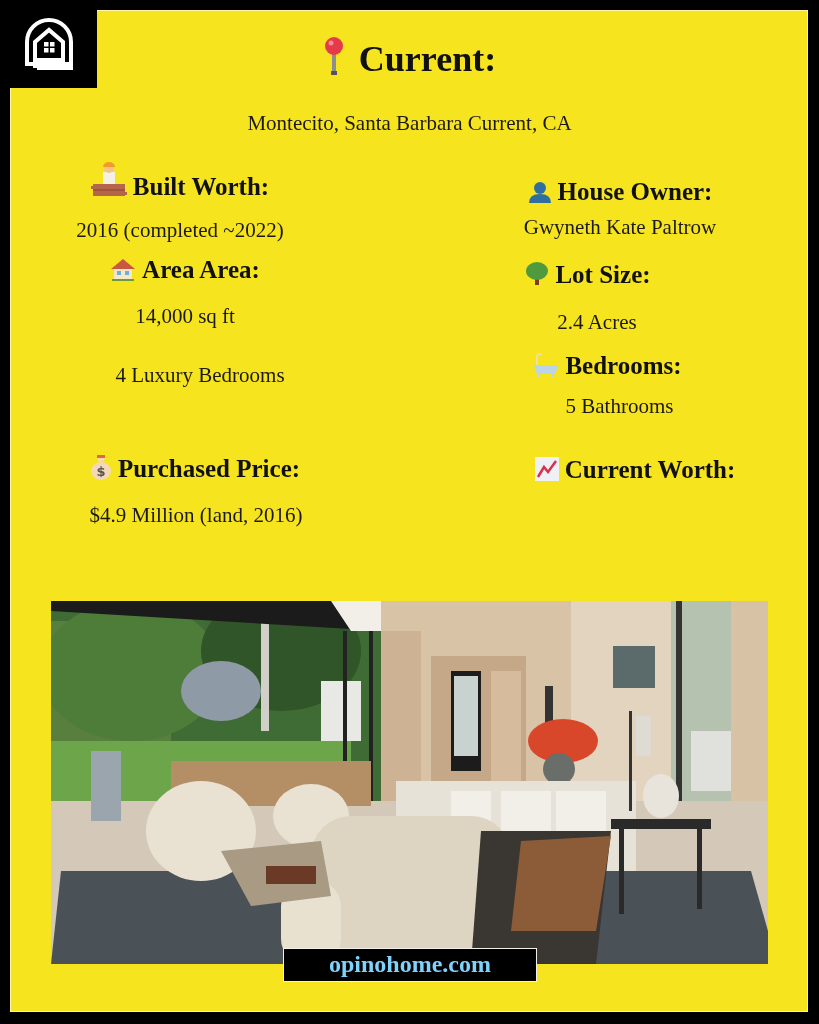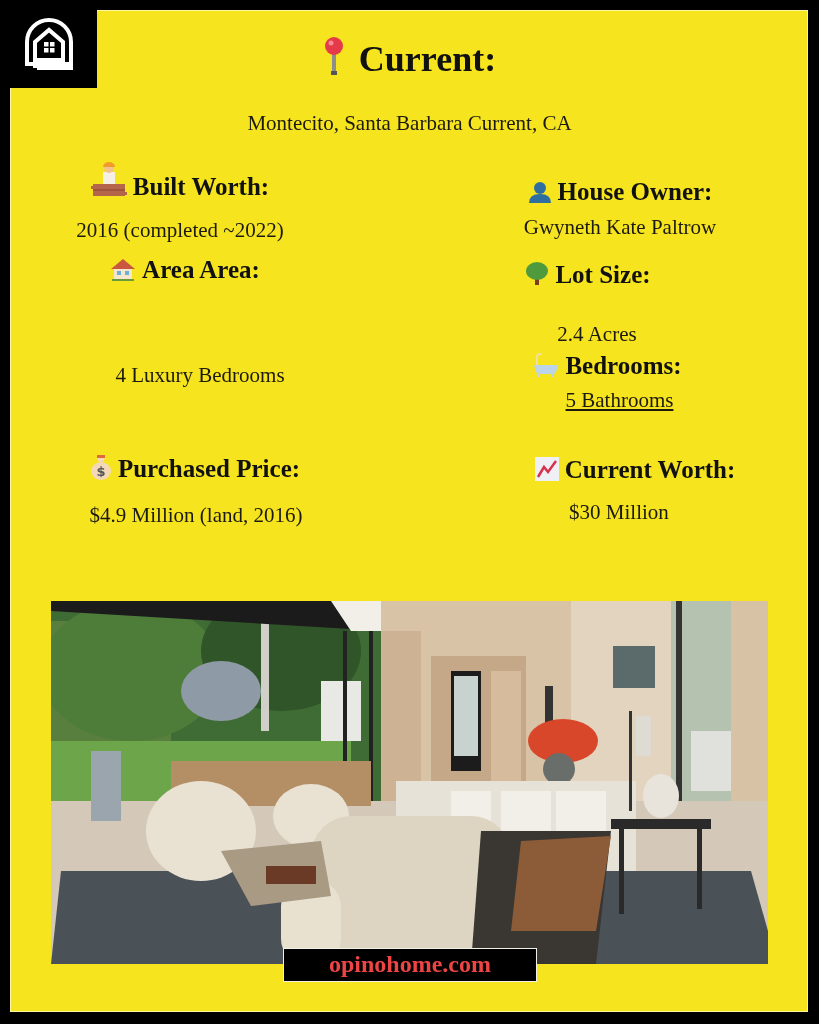--- a/index.html
+++ b/index.html
@@ -44,21 +44,21 @@
   .photo {
     position: absolute; left: 51px; top: 601px;
     width: 717px; height: 363px; overflow: hidden;
     background: #c9b9a5;
   }
   .watermark {
     position: absolute; left: 283px; top: 948px;
     width: 252px; height: 32px;
     background: #000;
     border: 1px solid #f0f0e8;
-    color: #ef4444; font-weight: bold; font-size: 24px;
+    color: #7dd3fc; font-weight: bold; font-size: 24px;
     text-align: center; line-height: 31px;
     z-index: 4;
   }
 </style>
 </head>
 <body>
 
 <div class="panel"></div>
 
 <div class="logo-box">
@@ -106,20 +106,21 @@
     <span class="ico">
       <svg width="26" height="24" viewBox="0 0 26 24">
         <rect x="4" y="11" width="18" height="11" fill="#f5e6cc"></rect>
         <path d="M1 12 L13 2 L25 12 Z" fill="#c9583e"></path>
         <rect x="7" y="14" width="4" height="4" fill="#6ab0d8"></rect>
         <rect x="15" y="14" width="4" height="4" fill="#6ab0d8"></rect>
         <rect x="2" y="22" width="22" height="2" fill="#6a9b3a"></rect>
       </svg>
     </span><span>Area Area:</span>
   </div>
+  <div class="value" style="margin-top:15px;">14,000 sq ft</div>
 </div>
 
 <div class="item" style="left:60px; top:348px; width:260px;">
   <div class="value" style="margin-top:15px; padding-left:20px;">4 Luxury Bedrooms</div>
 </div>
 
 <div class="item" style="left:60px; top:453px; width:270px;">
   <div class="label" style="line-height:32px;">
     <span class="ico">
       <svg width="22" height="26" viewBox="0 0 22 26">
@@ -147,47 +148,46 @@
 
 <div class="item" style="left:488px; top:259px; width:200px;">
   <div class="label" style="line-height:32px;">
     <span class="ico">
       <svg width="24" height="26" viewBox="0 0 24 26">
         <rect x="10" y="17" width="4" height="8" fill="#7a3e1e"></rect>
         <ellipse cx="12" cy="11" rx="11" ry="9" fill="#4f9a3c"></ellipse>
       </svg>
     </span><span>Lot Size:</span>
   </div>
-  <div class="value" style="margin-top:28px; padding-left:18px;">2.4 Acres</div>
+  <div class="value" style="margin-top:16px; padding-left:18px;">2.4 Acres</div>
 </div>
 
 <div class="item" style="left:515px; top:350px; width:185px;">
   <div class="label" style="line-height:32px;">
     <span class="ico">
       <svg width="26" height="24" viewBox="0 0 26 24">
         <path d="M4 12 L4 4 Q4 1 7 1 L9 1" fill="none" stroke="#f0e0a0" stroke-width="2"></path>
         <path d="M1 12 L25 12 L23 19 Q22 21 19 21 L7 21 Q4 21 3 19 Z" fill="#bcd4e8"></path>
         <rect x="5" y="21" width="2" height="3" fill="#bcd4e8"></rect>
         <rect x="19" y="21" width="2" height="3" fill="#bcd4e8"></rect>
       </svg>
     </span><span>Bedrooms:</span>
   </div>
-  <div class="value" style="margin-top:3px; padding-left:24px;text-decoration:underline;">5 Bathrooms</div>
+  <div class="value" style="margin-top:9px; padding-left:24px;">5 Bathrooms</div>
 </div>
 
 <div class="item" style="left:530px; top:455px; width:210px;">
   <div class="label" style="line-height:30px;">
     <span class="ico">
       <svg width="24" height="24" viewBox="0 0 24 24">
         <rect x="0" y="0" width="24" height="24" fill="#eef0f6"></rect>
         <path d="M3 20 L9 10 L13 15 L21 4" fill="none" stroke="#d6334c" stroke-width="2.5"></path>
       </svg>
     </span><span>Current Worth:</span>
   </div>
-  <div class="value" style="margin-top:12px; padding-left:0px; margin-left:-32px;">$30 Million</div>
 </div>
 
 <div class="photo">
   <svg width="717" height="363" viewBox="0 0 717 363" preserveAspectRatio="none">
 
     <rect x="0" y="0" width="340" height="210" fill="#3f6b34"></rect>
     <rect x="0" y="20" width="120" height="120" fill="#587f3e"></rect>
     <ellipse cx="80" cy="70" rx="90" ry="70" fill="#4e7d3a"></ellipse>
     <ellipse cx="230" cy="50" rx="80" ry="60" fill="#2f5528"></ellipse>
     <ellipse cx="170" cy="90" rx="40" ry="30" fill="#8e9aa5"></ellipse>

